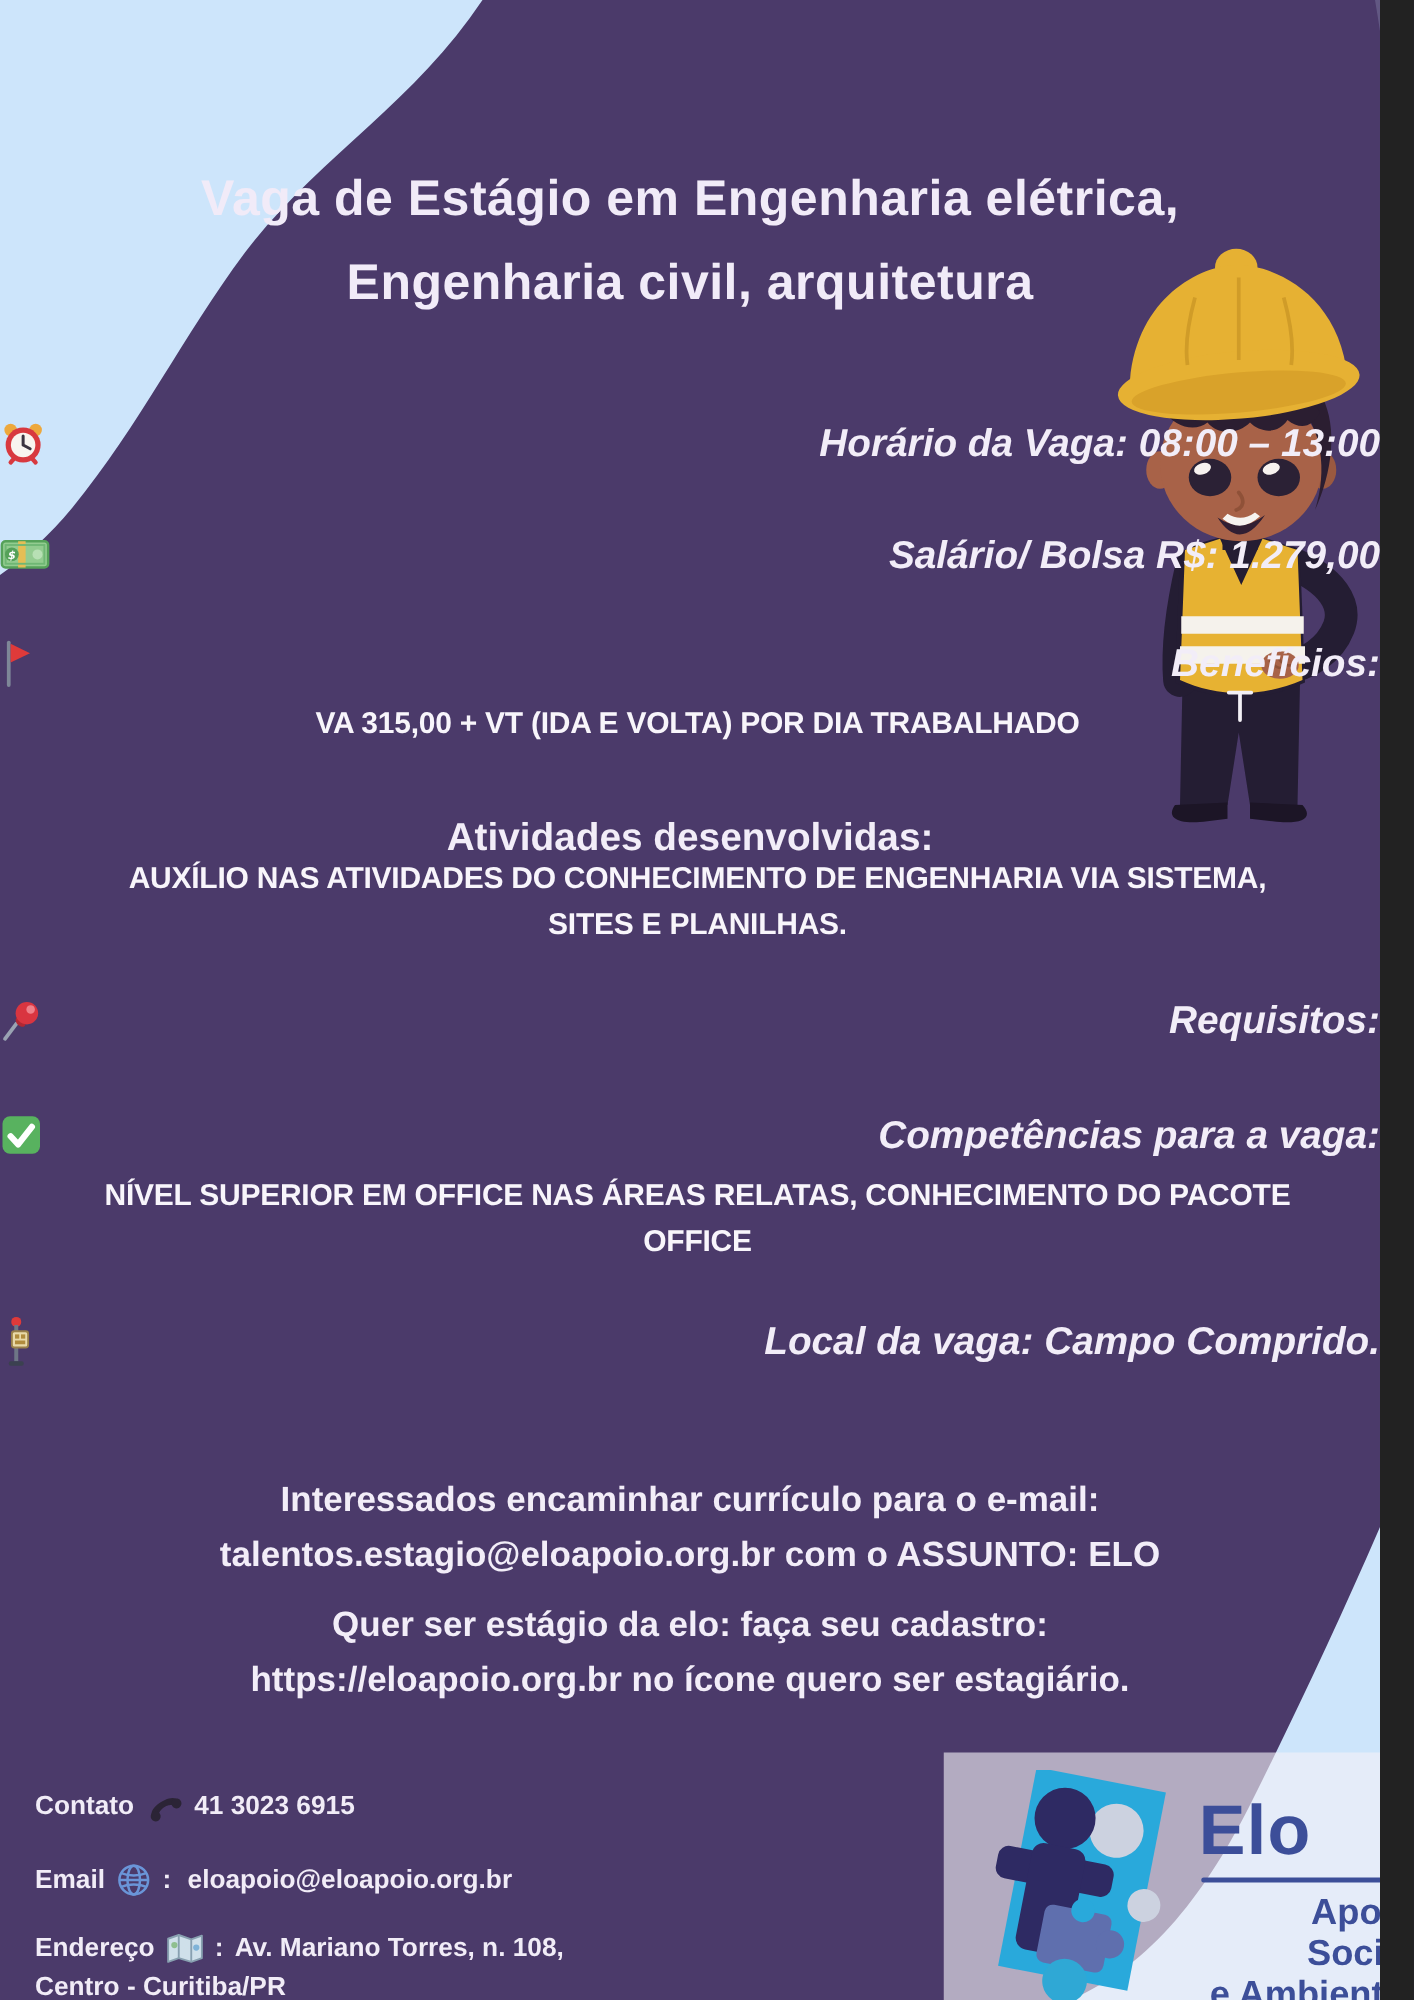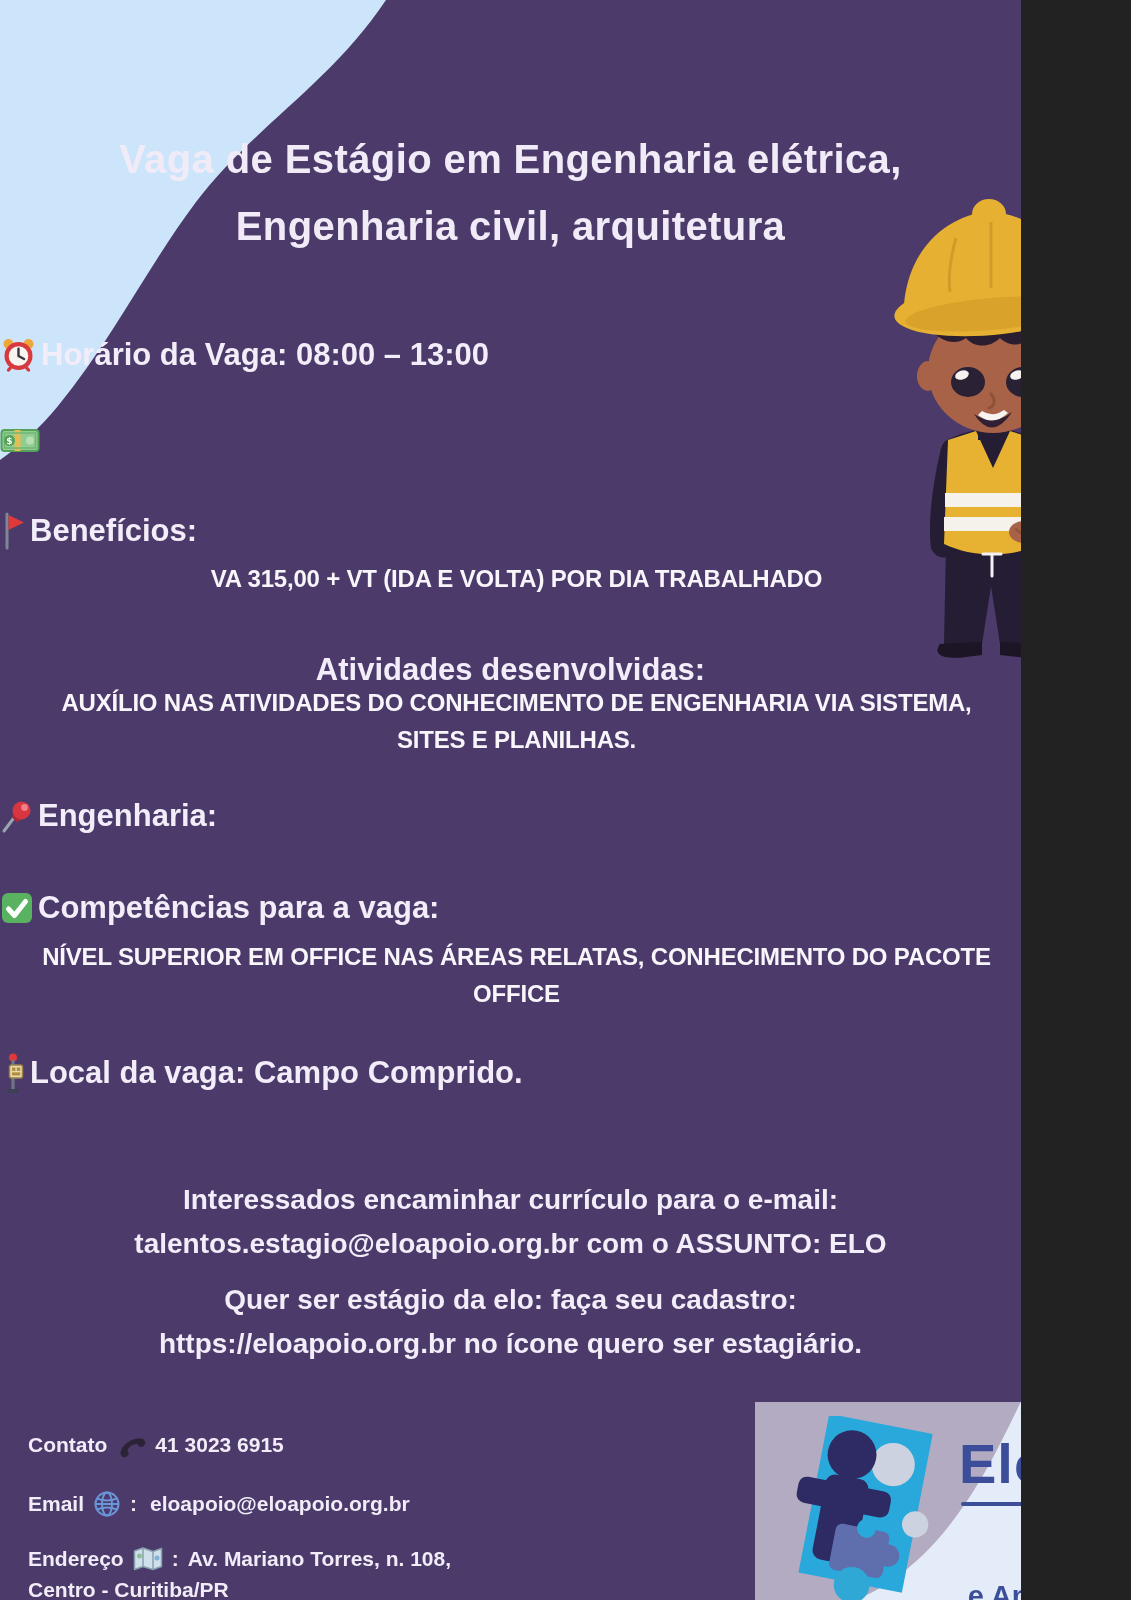--- a/index.html
+++ b/index.html
@@ -1,23 +1,23 @@
 <!DOCTYPE html>
 <html><head>
 <meta charset="utf-8">
 <style>
   html,body{margin:0;padding:0;background:#222;}
   .page{
-    position:relative;width:1021px;height:1600px;overflow:hidden;
+    position:relative;width:1104px;height:1600px;overflow:hidden;
     background:#4b3a6a;
     font-family:"Liberation Sans","DejaVu Sans",sans-serif;
   }
   .bg-shapes{position:absolute;inset:0;z-index:0;}
   .block{position:absolute;left:0;right:0;text-align:center;color:#f3eef9;z-index:2;}
-  .row{display:flex;justify-content:flex-start;align-items:center;gap:4px;}
+  .row{display:flex;justify-content:space-between;align-items:center;gap:21px;font-style:italic;}
   .title{top:126px;font-size:40px;font-weight:700;line-height:67px;color:#f1ebf8;letter-spacing:.4px;}
   .heading{font-size:31px;font-weight:700;color:#f2edf8;}
   .detail{font-size:24px;font-weight:700;letter-spacing:-.2px;color:#f8f5fb;line-height:37px;padding-left:12px;}
   .bigline{font-size:28px;font-weight:700;line-height:44px;color:#f2edf8;}
   .icon{display:inline-flex;align-items:center;justify-content:center;}
   .footer-row{
     position:absolute;left:28px;display:flex;align-items:center;gap:9px;
     font-size:21px;font-weight:700;color:#f1ecf7;z-index:6;justify-content:flex-end;
   }
   .worker{position:absolute;left:890px;top:196px;z-index:1;}
@@ -67,20 +67,21 @@
     <span class="icon">
       <svg width="40" height="30" viewBox="0 0 40 30">
         <rect x="1.5" y="4" width="37" height="21" rx="3" fill="#93cc90" stroke="#55a159" stroke-width="2"></rect>
         <rect x="14.5" y="4" width="6" height="21" fill="#e4be55"></rect>
         <rect x="4.5" y="7" width="31" height="15" fill="none" stroke="#6fb774" stroke-width="1.5"></rect>
         <circle cx="9.5" cy="14.5" r="5.5" fill="#55a159"></circle>
         <text x="9.5" y="18" font-size="9" font-weight="bold" fill="#ffffff" text-anchor="middle" font-family="DejaVu Sans, sans-serif">$</text>
         <circle cx="30" cy="14.5" r="4" fill="#b7e0b4"></circle>
       </svg>
     </span>
+    <span>Salário/ Bolsa R$: 1.279,00</span>
   </div>
 
   <div class="block row heading" style="top:512px">
     <span class="icon">
       <svg width="26" height="38" viewBox="0 0 26 38">
         <line x1="7" y1="2" x2="7" y2="36" stroke="#7e8798" stroke-width="3" stroke-linecap="round"></line>
         <path d="M8.5,3 L24,10.5 L8.5,18 Z" fill="#df3a3a"></path>
       </svg>
     </span>
     <span>Benefícios:</span>
@@ -95,21 +96,21 @@
 
   <div class="block row heading" style="top:798px">
     <span class="icon">
       <svg width="34" height="36" viewBox="0 0 34 36">
         <line x1="13" y1="21" x2="4" y2="33" stroke="#9aa3b2" stroke-width="3" stroke-linecap="round"></line>
         <ellipse cx="16.5" cy="19.5" rx="4.6" ry="3.2" fill="#b12833" transform="rotate(45 16.5 19.5)"></ellipse>
         <circle cx="21.5" cy="12.5" r="9" fill="#d93540"></circle>
         <circle cx="24.5" cy="9.5" r="3.4" fill="#ef8089"></circle>
       </svg>
     </span>
-    <span>Engenharia:</span>
+    <span>Requisitos:</span>
   </div>
 
   <div class="block row heading" style="top:890px">
     <span class="icon">
       <svg width="34" height="34" viewBox="0 0 34 34">
         <rect x="2" y="2" width="30" height="30" rx="6" fill="#58b25f"></rect>
         <path d="M8.5,18 L14.5,24.5 L25.5,10.5" stroke="#ffffff" stroke-width="5" fill="none" stroke-linecap="round" stroke-linejoin="round"></path>
       </svg>
     </span>
     <span>Competências para a vaga:</span>

